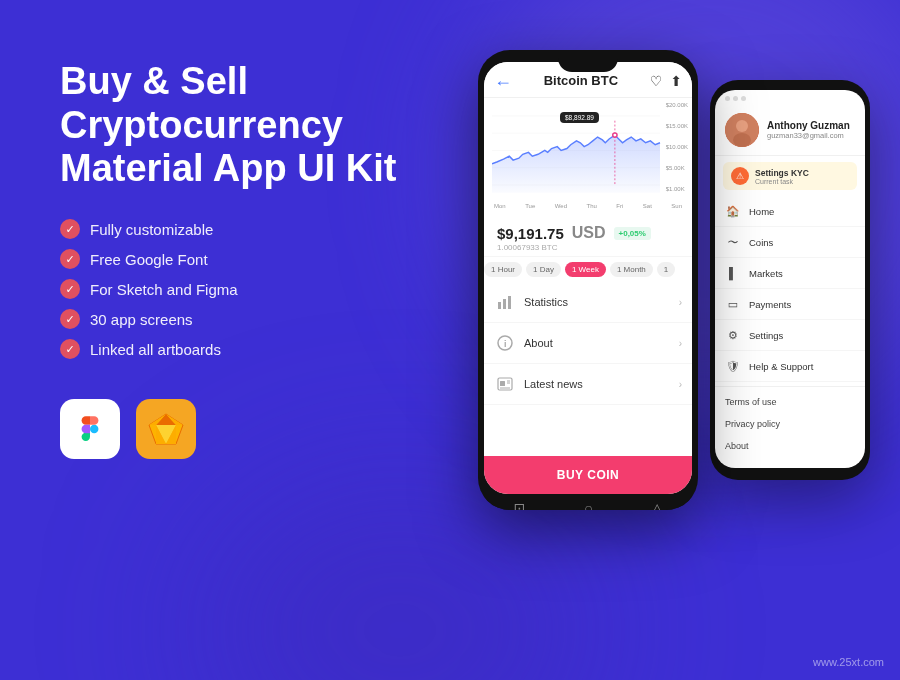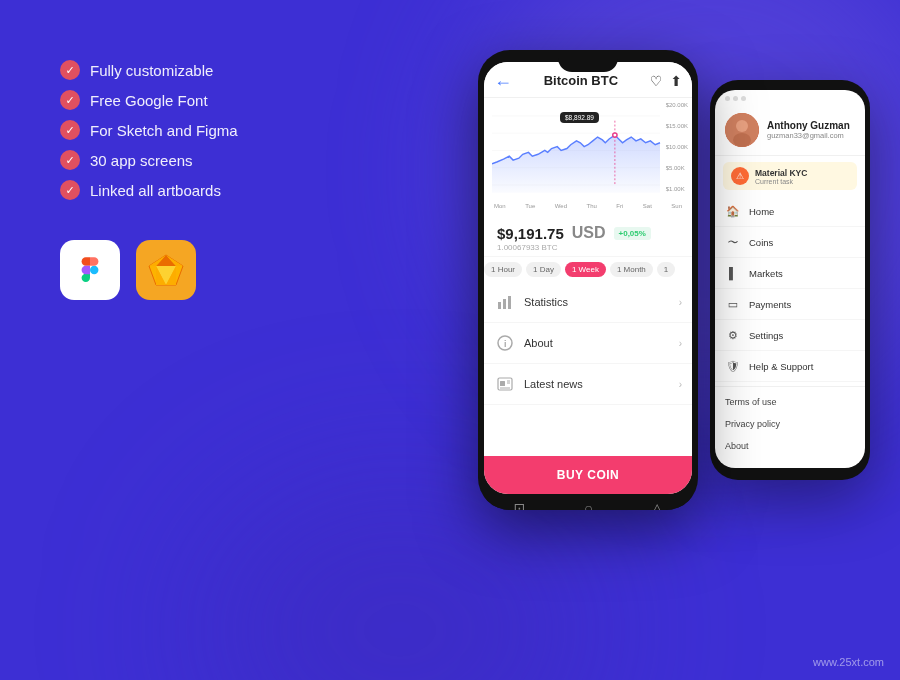--- a/index.html
+++ b/index.html
@@ -471,20 +471,21 @@
       z-index: 3;
     }
   </style>
 </head>
 <body>
 
 <div class="bg-blob"></div>
 <div class="bg-blob2"></div>
 
 <div class="left-section">
+  <h1 class="main-title">Buy &amp; Sell<br>Cryptocurrency<br>Material App UI Kit</h1>
 
   <ul class="features">
     <li>
       <span class="check-icon">✓</span>
       <span>Fully customizable</span>
     </li>
     <li>
       <span class="check-icon">✓</span>
       <span>Free Google Font</span>
     </li>
@@ -676,21 +677,21 @@
         </div>
         <div>
           <div class="user-name">Anthony Guzman</div>
           <div class="user-email">guzman33@gmail.com</div>
         </div>
       </div>
 
       <div class="kyc-banner">
         <div class="kyc-icon">⚠</div>
         <div>
-          <div class="kyc-title">Material KYC</div>
+          <div class="kyc-title">Settings KYC</div>
           <div class="kyc-sub">Current task</div>
         </div>
       </div>
 
       <div class="second-menu-item">
         <div class="second-menu-icon">🏠</div>
         <span class="second-menu-label">Home</span>
       </div>
       <div class="second-menu-item">
         <div class="second-menu-icon">〜</div>

